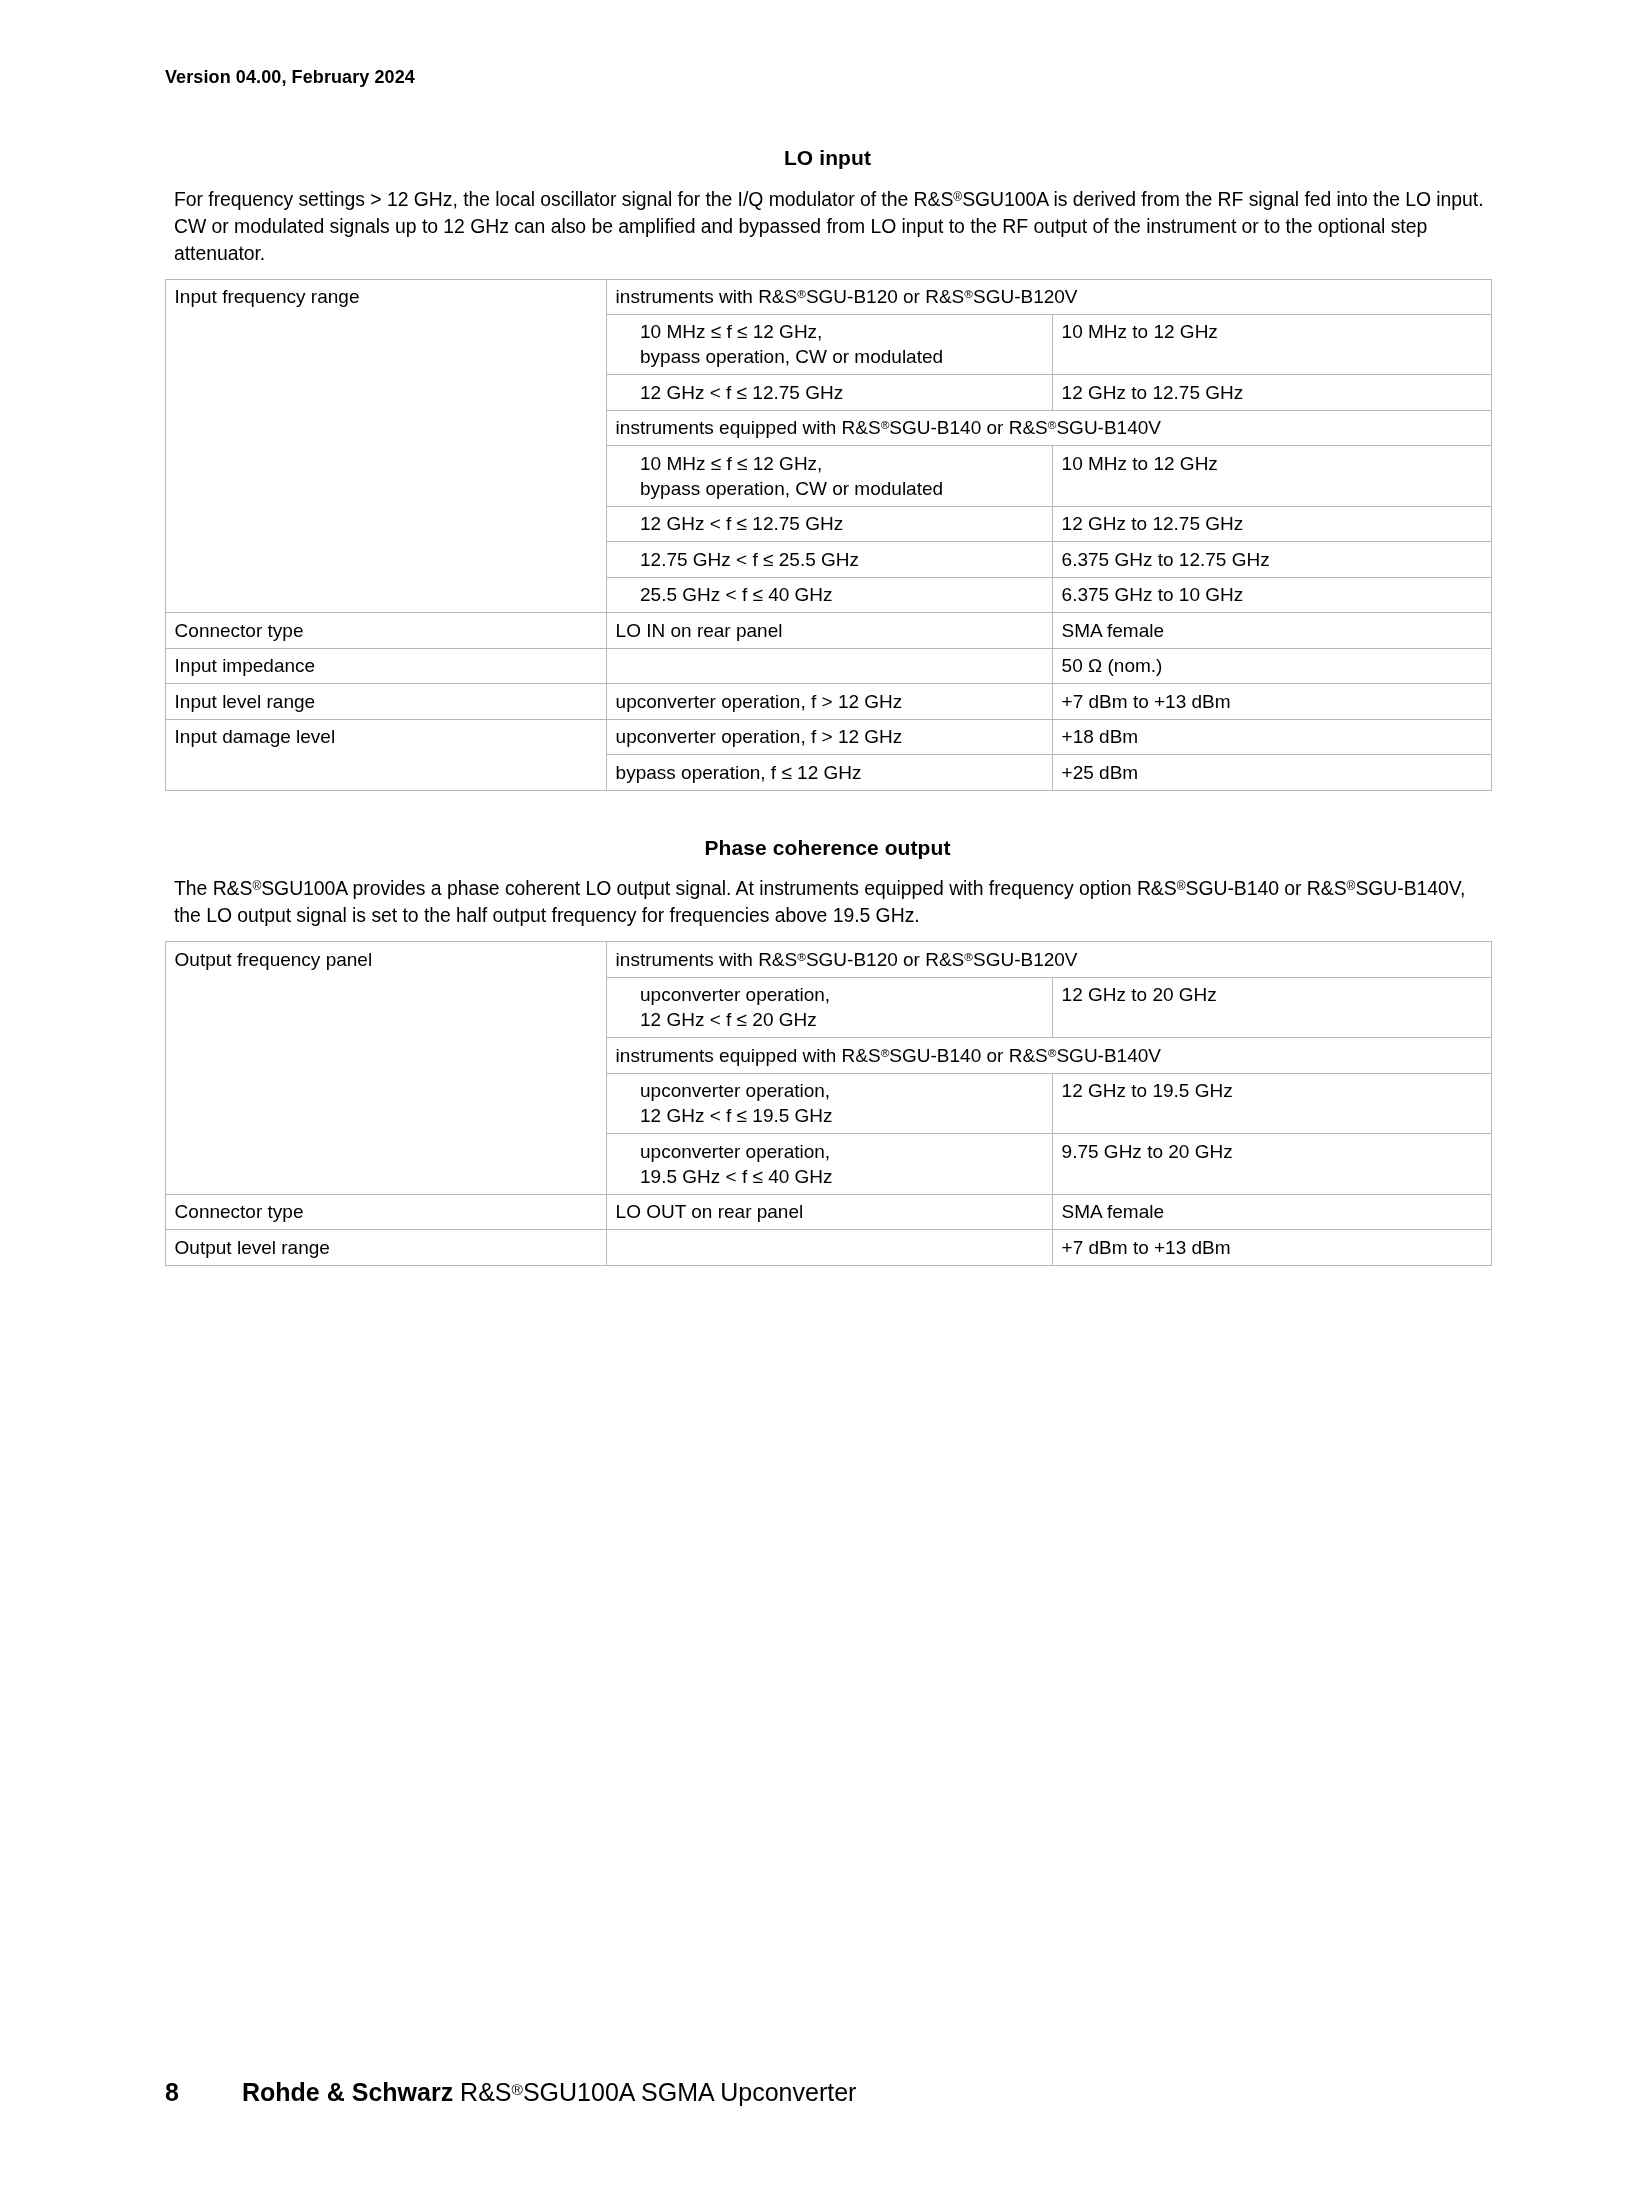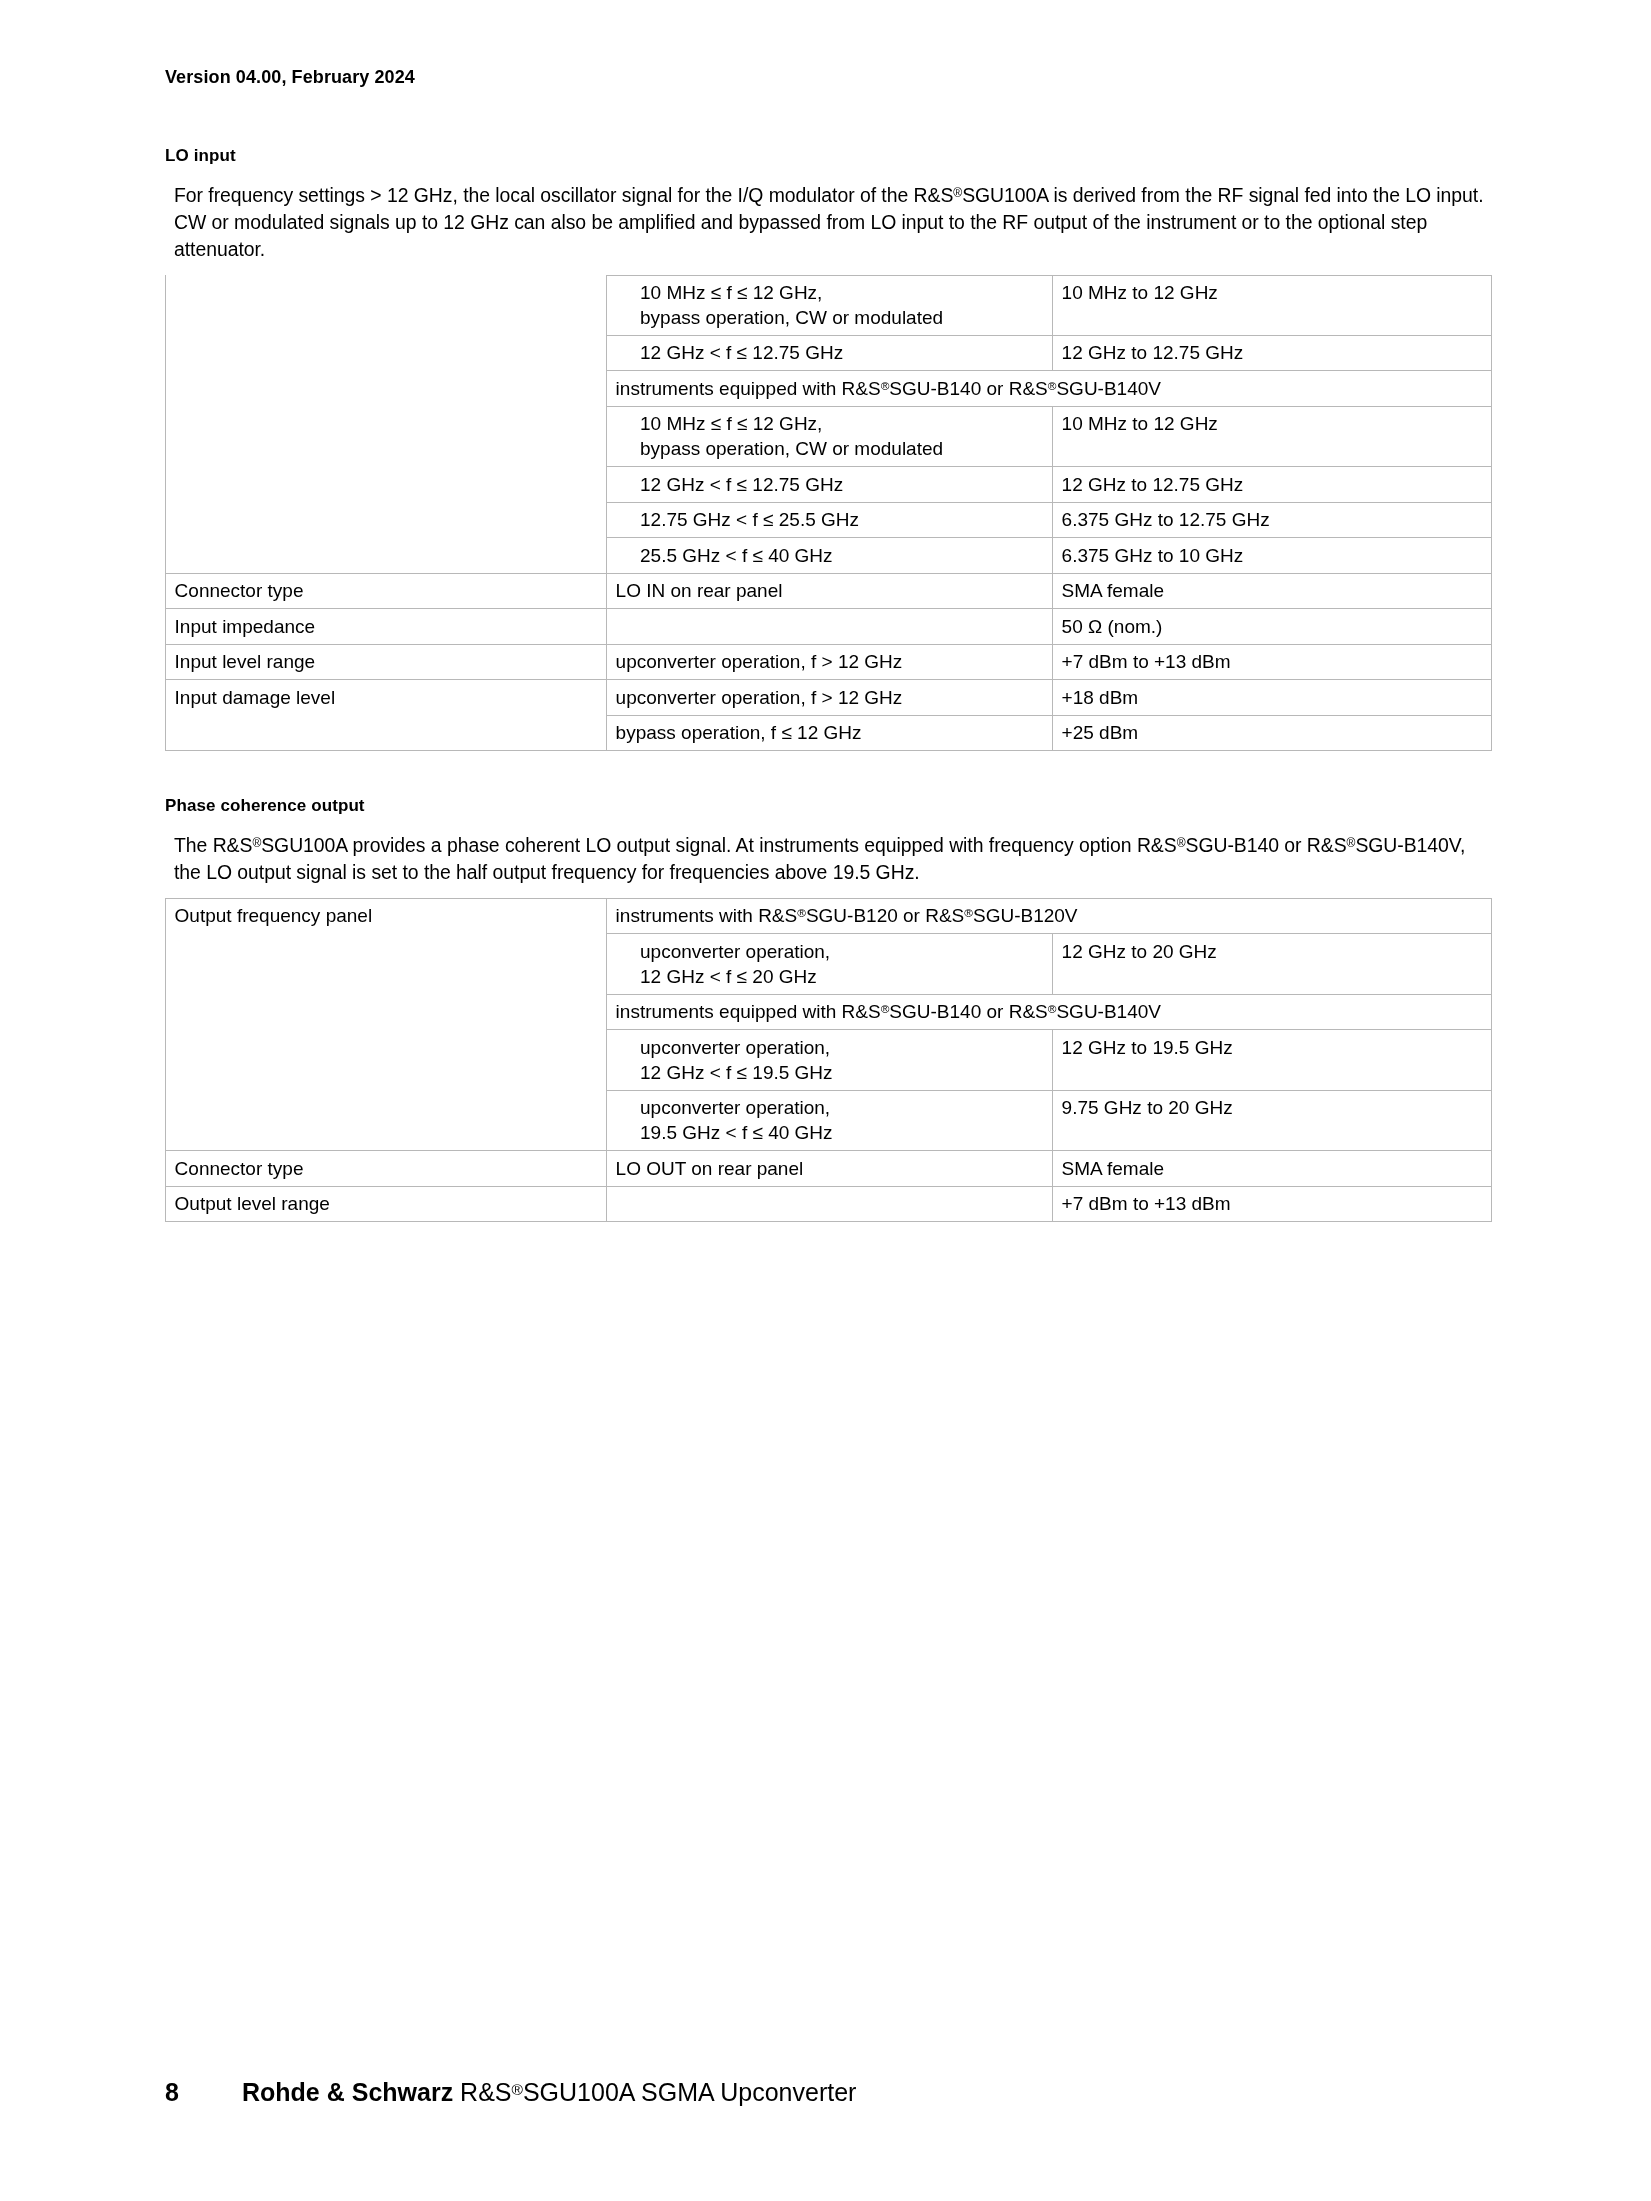--- a/index.html
+++ b/index.html
@@ -35,24 +35,25 @@
 
   
   .content {
     position: absolute;
     left: 165px;
     top: 146px;
     width: 1325px;
   }
 
   h2.section-title {
-    font-size: 17px;
+    font-size: 21px;
     font-weight: bold;
     margin: 0 0 15.5px 0;
     letter-spacing: 0.1px;
+    text-align: center;
   }
   h2.section-title.second {
     margin-top: 45px;
   }
 
   p.body-text {
     font-size: 19.4px;
     line-height: 27px;
     margin: 0 0 12px 9px;
     text-align: left;
@@ -139,20 +140,24 @@
 
     <p class="body-text"><span>For frequency settings &gt; 12 GHz, the local oscillator signal for the I/Q modulator of the R&amp;S</span><sup class="reg">®</sup><span>SGU100A is derived from the RF signal fed into the LO input. CW or modulated signals up to 12 GHz can also be amplified and bypassed from LO input to the RF output of the instrument or to the optional step attenuator.</span></p>
 
     <table class="spec">
       <colgroup>
           <col class="c1">
           <col class="c2">
           <col class="c3">
         </colgroup>
       <tbody>
+        <tr>
+          <td class="label first" rowspan="1">Input frequency range</td>
+          <td class="group" colspan="2"><span>instruments with R&amp;S</span><sup class="reg">®</sup><span>SGU-B120 or R&amp;S</span><sup class="reg">®</sup><span>SGU-B120V</span></td>
+        </tr>
         <tr class="sub">
           <td class="label empty-mid"></td>
           <td class="indent"><span>10 MHz ≤ f ≤ 12 GHz,</span><br><span>bypass operation, CW or modulated</span></td>
           <td>10 MHz to 12 GHz</td>
         </tr>
         <tr class="sub">
           <td class="label empty-mid"></td>
           <td class="indent">12 GHz &lt; f ≤ 12.75 GHz</td>
           <td>12 GHz to 12.75 GHz</td>
         </tr>

